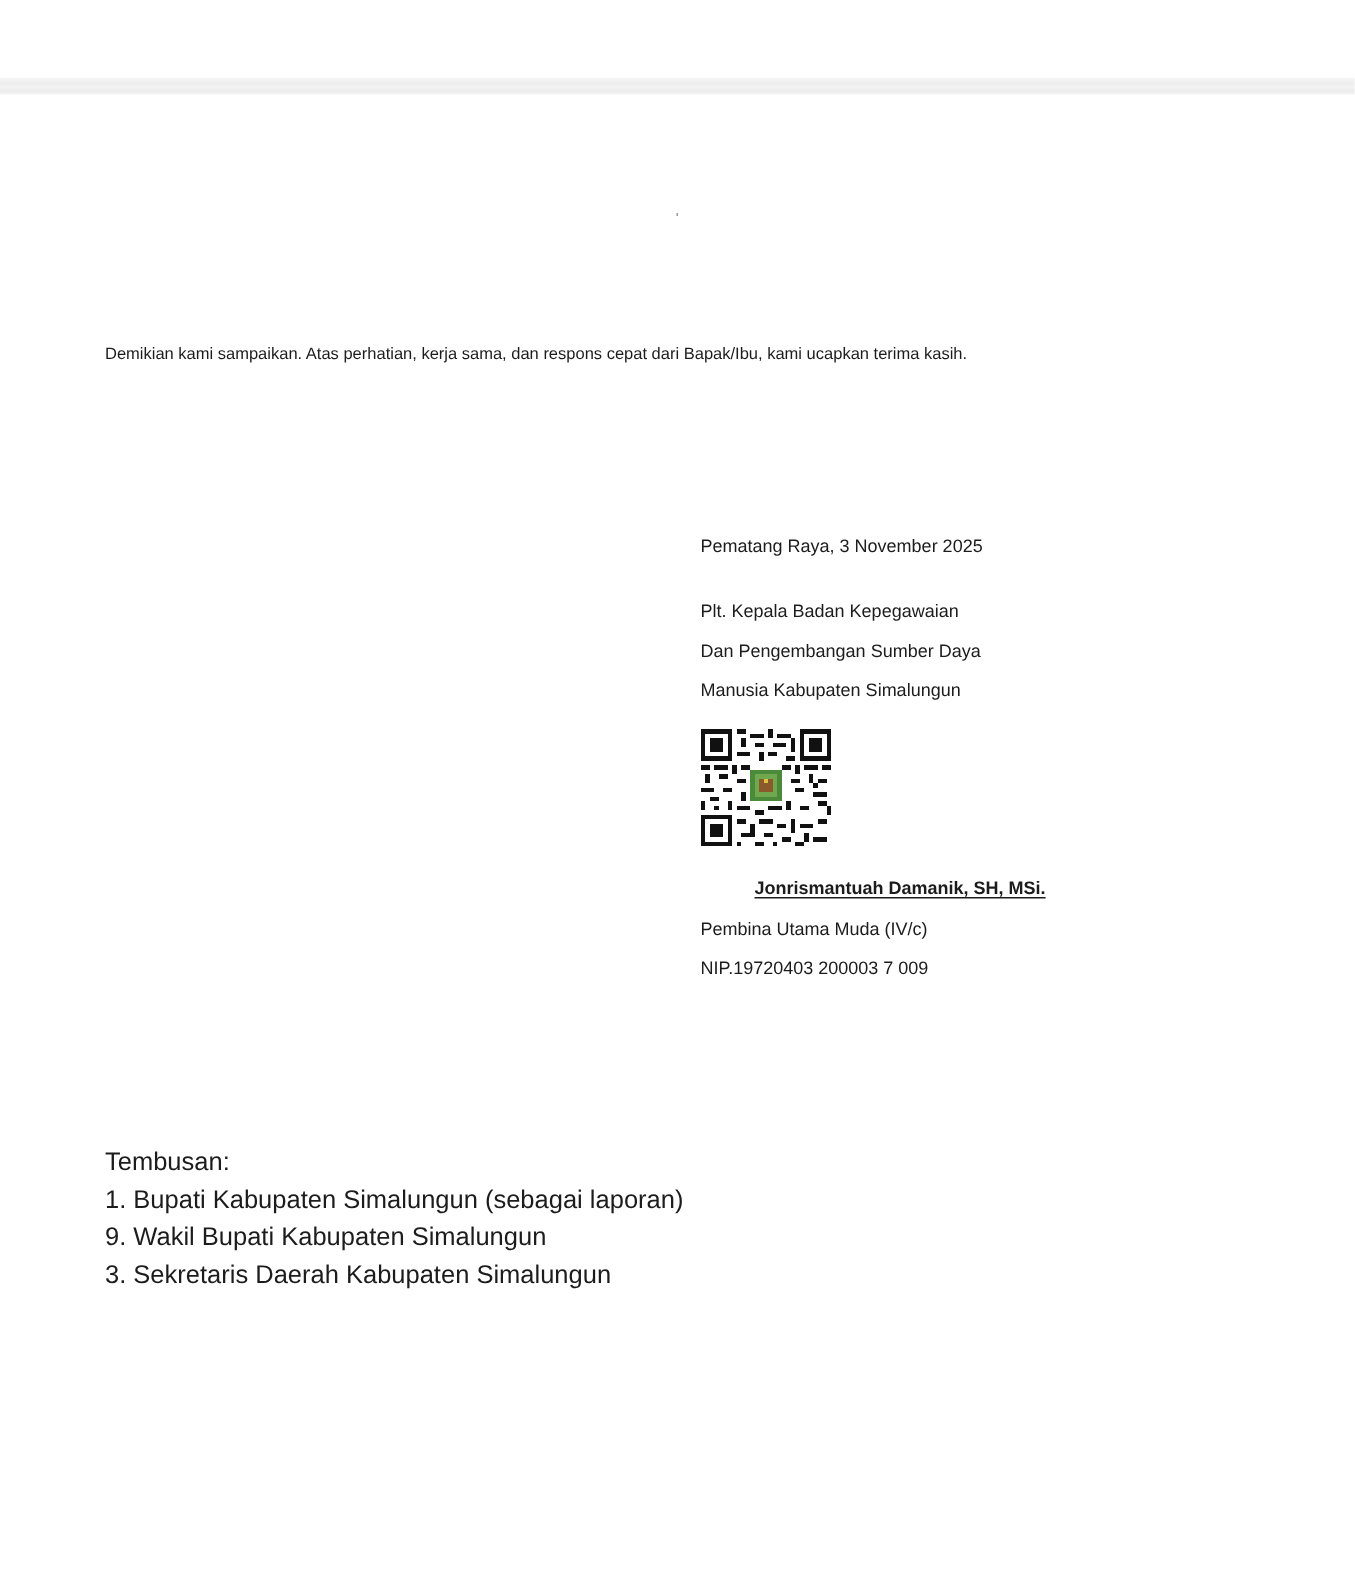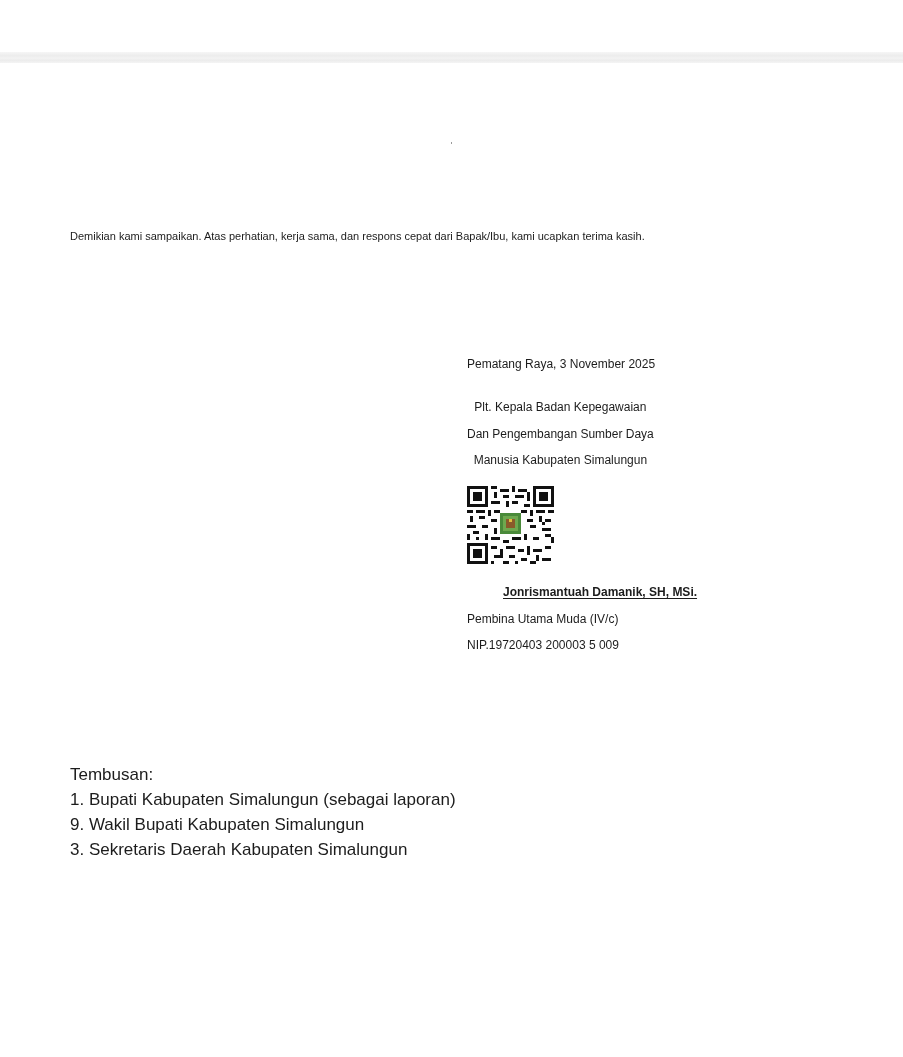--- a/index.html
+++ b/index.html
@@ -38,21 +38,21 @@
     }
     .sig-block {
       position: absolute;
       left: 467px;
       font-size: 12px;
       line-height: 26.5px;
       white-space: nowrap;
     }
     .date { top: 351px; }
     .position { top: 394px; }
-    .position div { display: block; text-align: center; }
+    .position div { display: block; }
     .qr {
       position: absolute;
       left: 467px; top: 486px;
       width: 87px; height: 78px;
     }
     .name-block { top: 579px; }
     .name {
       font-weight: bold;
       text-decoration: underline;
       text-decoration-thickness: 1px;
@@ -169,21 +169,21 @@
 
   <rect x="11" y="9" width="7" height="7" fill="#4a8a3a"></rect>
   <rect x="12" y="10" width="5" height="5" fill="#6fa84f"></rect>
   <rect x="13" y="11" width="3" height="3" fill="#8a5a2a"></rect>
   <rect x="14" y="11" width="1" height="1" fill="#e0c040"></rect>
 </svg>
 
 <div class="sig-block name-block">
   <div class="name">Jonrismantuah Damanik, SH, MSi.</div>
   <div>Pembina Utama Muda (IV/c)</div>
-  <div>NIP.19720403 200003 5 009</div>
+  <div>NIP.19720403 200003 7 009</div>
 </div>
 
 <div class="cc">
   <div>Tembusan:</div>
   <ol>
     <li>1. Bupati Kabupaten Simalungun (sebagai laporan)</li>
     <li>9. Wakil Bupati Kabupaten Simalungun</li>
     <li>3. Sekretaris Daerah Kabupaten Simalungun</li>
   </ol>
 </div>

